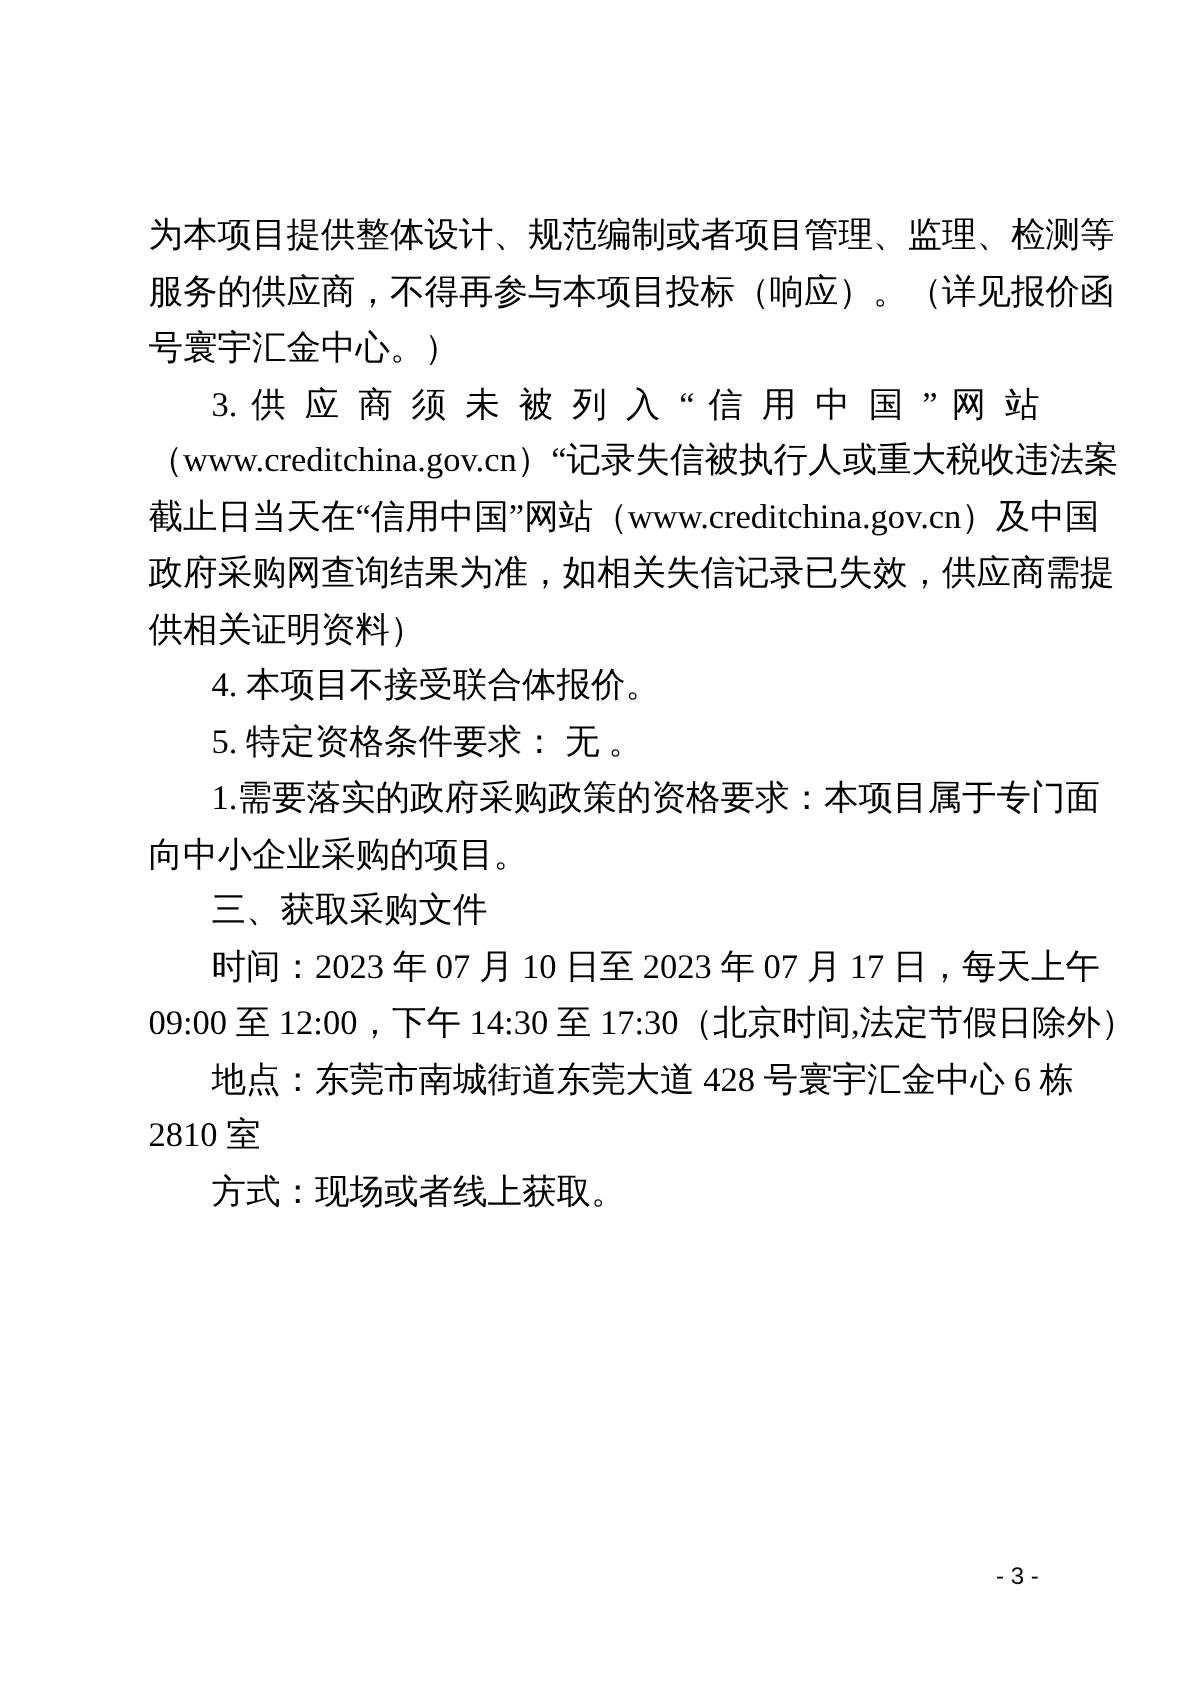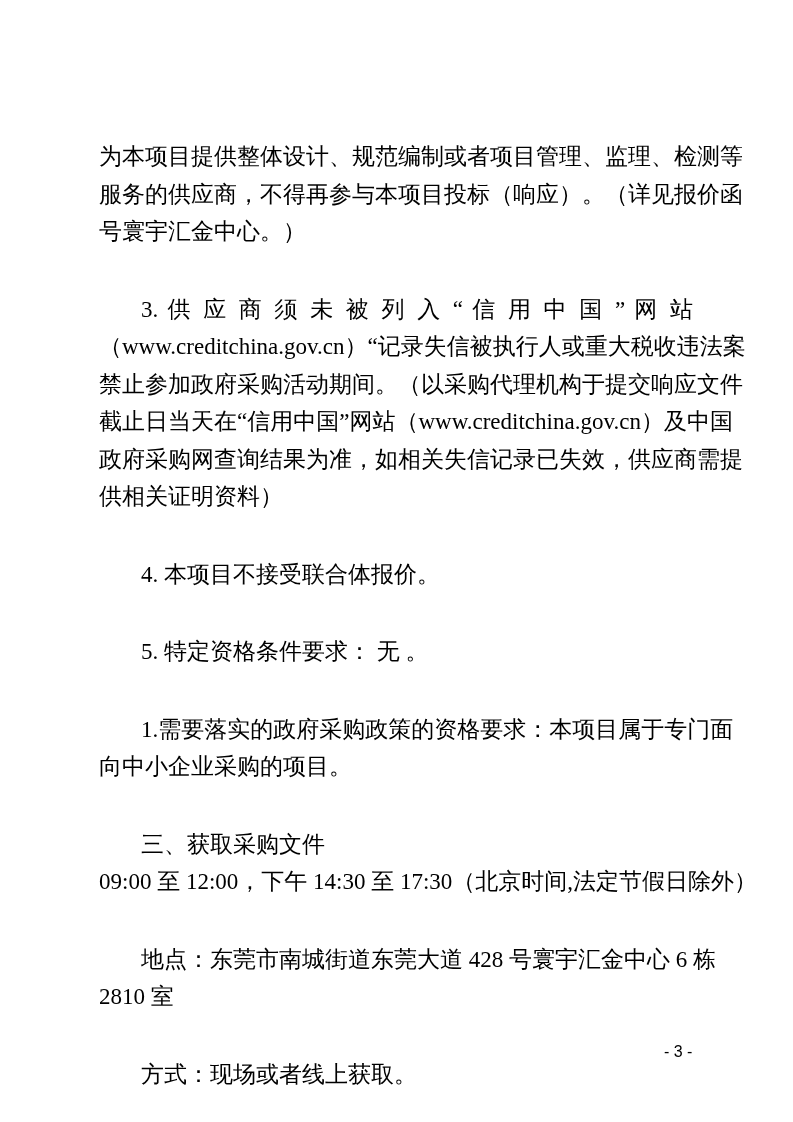--- a/index.html
+++ b/index.html
@@ -2,42 +2,42 @@
 <html><head>
 <meta charset="utf-8">
 <style>
   html, body { margin: 0; padding: 0; background: #ffffff; }
   body { width: 793px; height: 1122px; position: relative; overflow: hidden;
          font-family: "Liberation Serif", "DejaVu Serif", serif; color: #000; }
   .page { position: absolute; left: 0; top: 0; width: 793px; height: 1122px; background: #fff; }
   .body-text { position: absolute; left: 99px; top: 138px; width: 594px; font-size: 23px; line-height: 37.5px; }
   .line { display: block; text-align: justify; text-align-last: justify; white-space: nowrap; }
   .line.last { text-align-last: left; }
-  .line.indent { padding-left: 42px; margin-top: 40px; }
+  .line.indent { padding-left: 42px; }
   .page-number { position: absolute; left: 664px; top: 1043px; font-size: 16px;
                  font-family: "Liberation Sans", "DejaVu Sans", sans-serif; }
 </style>
 </head>
 <body>
 
 <div class="page">
   <div class="body-text">
     <span class="line">为本项目提供整体设计、规范编制或者项目管理、监理、检测等</span>
     <span class="line">服务的供应商，不得再参与本项目投标（响应）。（详见报价函</span>
     <span class="line last">号寰宇汇金中心。）</span>
     <span class="line indent">3. 供 应 商 须 未 被 列 入 “ 信 用 中 国 ” 网 站</span>
     <span class="line">（www.creditchina.gov.cn）“记录失信被执行人或重大税收违法案</span>
-    <span class="line">禁止参加政府采购活动期间。（以采购代理机构于提交响应文件</span>
     <span class="line">截止日当天在“信用中国”网站（www.creditchina.gov.cn）及中国</span>
     <span class="line">政府采购网查询结果为准，如相关失信记录已失效，供应商需提</span>
     <span class="line last">供相关证明资料）</span>
     <span class="line indent last">4. 本项目不接受联合体报价。</span>
     <span class="line indent last">5. 特定资格条件要求：  无  。</span>
     <span class="line indent">1.需要落实的政府采购政策的资格要求：本项目属于专门面</span>
     <span class="line last">向中小企业采购的项目。</span>
     <span class="line indent last">三、获取采购文件</span>
+    <span class="line indent">时间：2023 年 07 月 10 日至 2023 年 07 月 17 日，每天上午</span>
     <span class="line">09:00 至 12:00，下午 14:30 至 17:30（北京时间,法定节假日除外）</span>
     <span class="line indent last">地点：东莞市南城街道东莞大道 428 号寰宇汇金中心 6 栋</span>
     <span class="line last">2810 室</span>
     <span class="line indent last">方式：现场或者线上获取。</span>
   </div>
   <div class="page-number">- 3 -</div>
 </div>
 
 </body></html>

